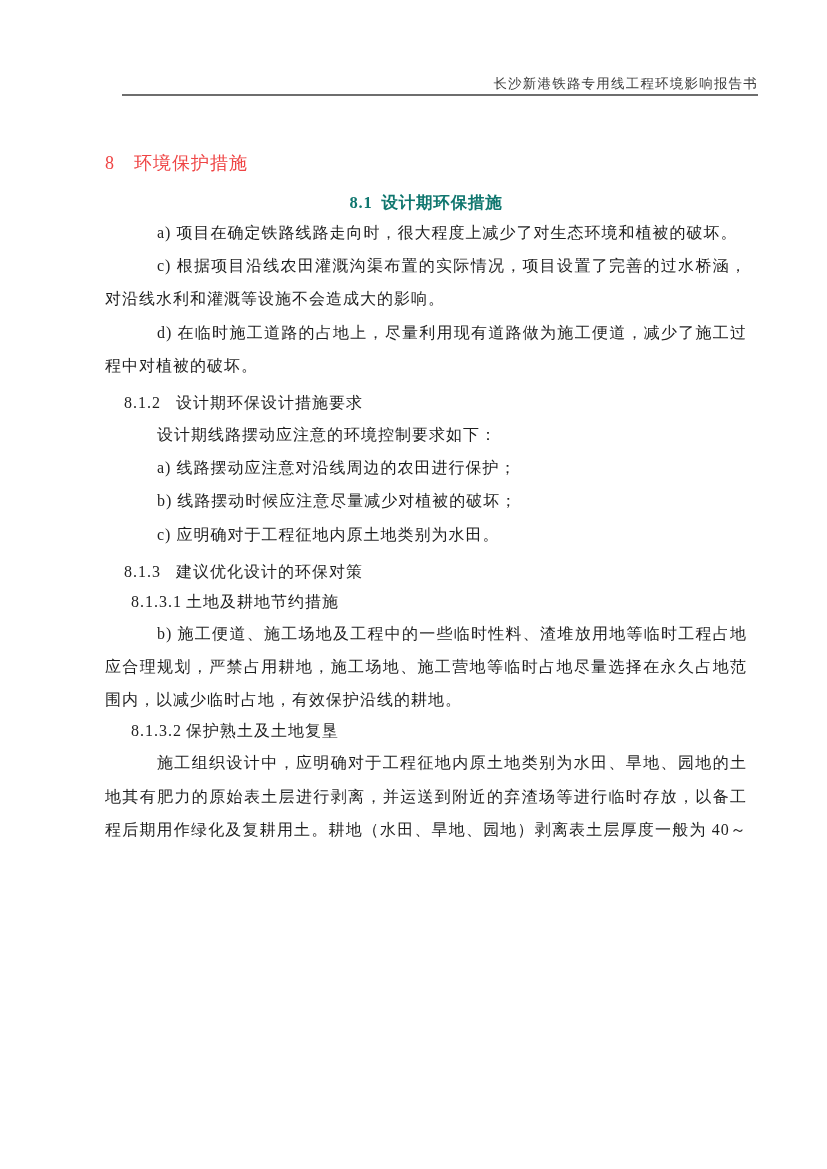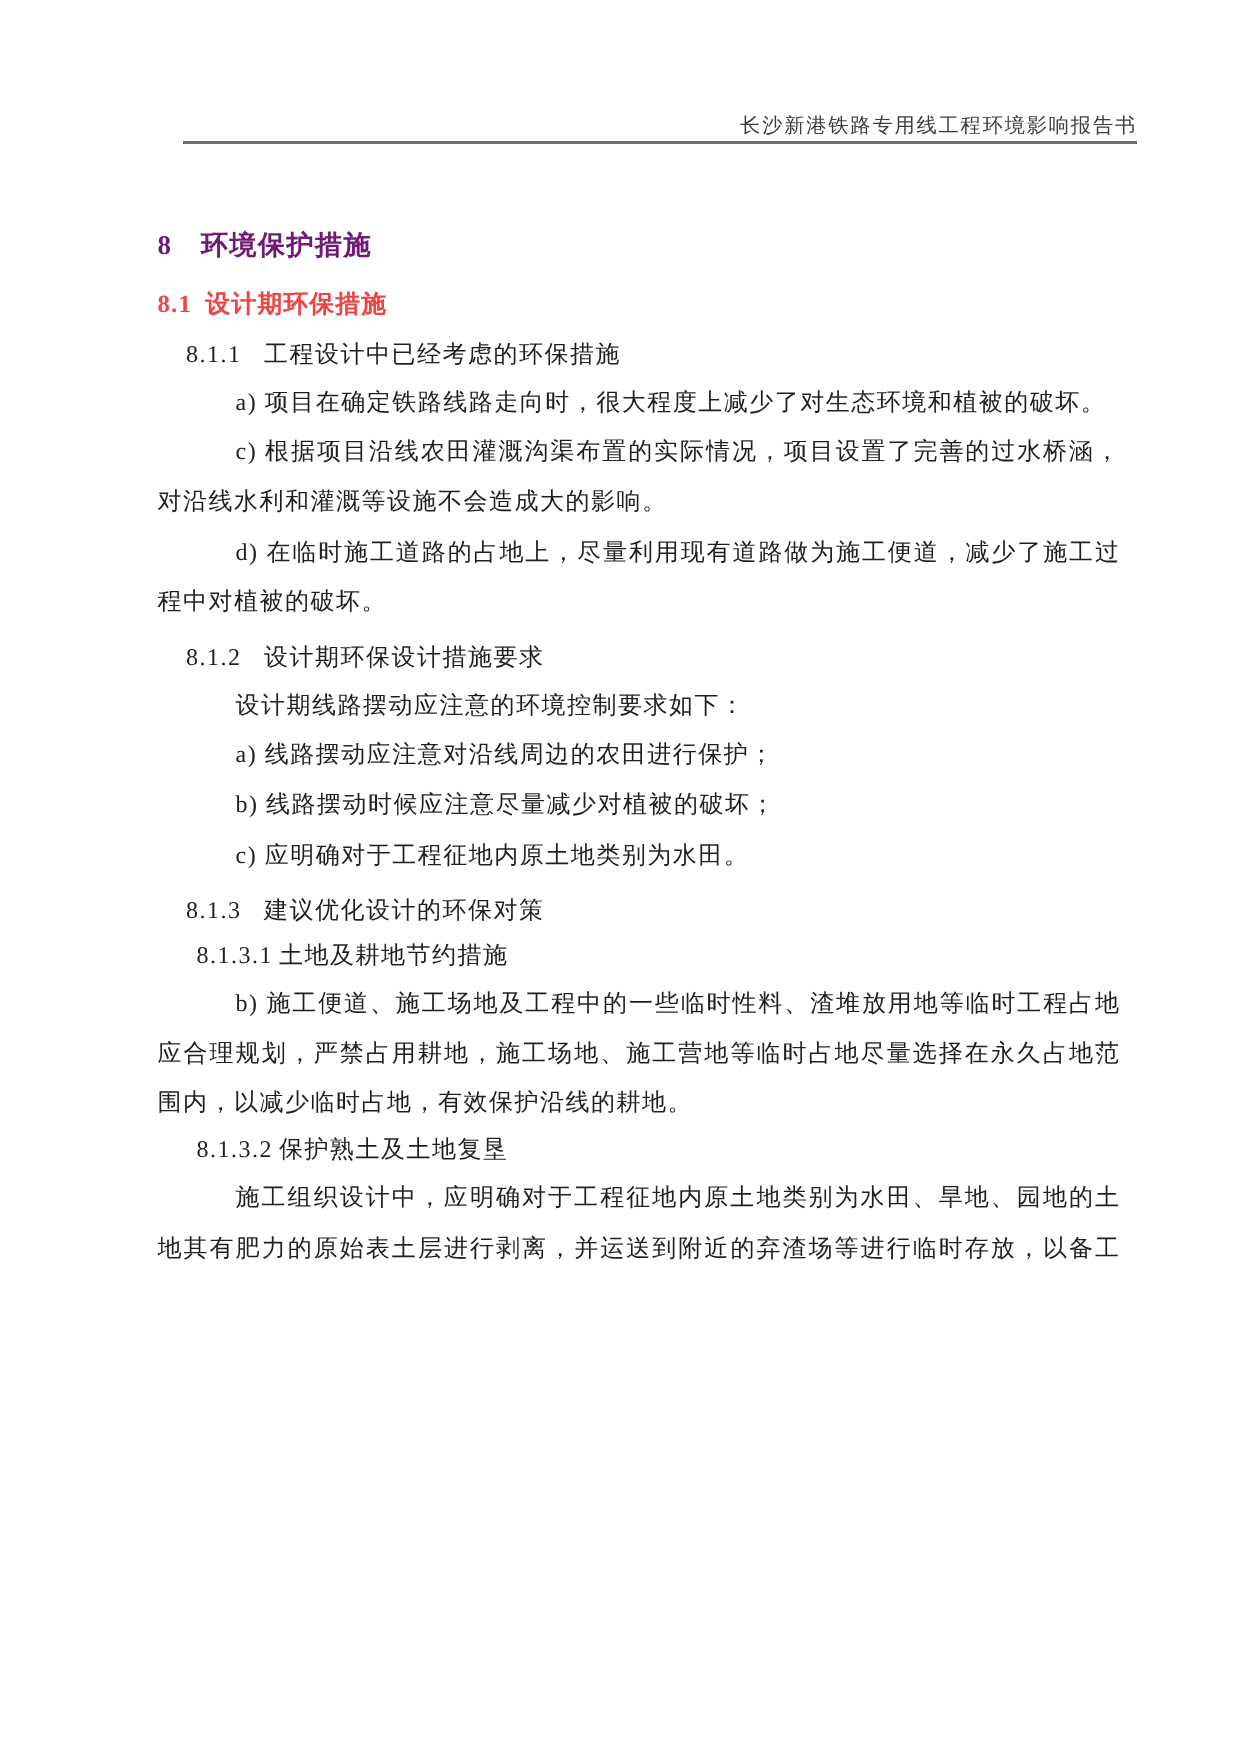--- a/index.html
+++ b/index.html
@@ -40,33 +40,34 @@
   
   .content {
     position: absolute;
     top: 150px;
     left: 105px;
     width: 642px;
   }
   .h1 {
     margin: 0;
     font-size: 18px;
-    font-weight: bold;
+    font-weight: normal;
     line-height: 26px;
     letter-spacing: 1px;
-    color: #701a75;
+    color: #ef4444;
   }
   .h1 .num { margin-right: 19px; }
   .h2 {
     margin: 14px 0 0 0;
     font-size: 16.5px;
     font-weight: bold;
     line-height: 26px;
     letter-spacing: 0.8px;
-    color: #ef4444;
+    color: #0f766e;
+    text-align: center;
   }
   .h2 .num { margin-right: 9px; }
   .h3 {
     margin: 6px 0 0 19px;
     font-size: 16px;
     font-weight: normal;
     line-height: 30px;
     letter-spacing: 1px;
   }
   .h3 .num { margin-right: 15px; }
@@ -113,23 +114,20 @@
   <div class="content">
 
     <p class="h1">
       <span class="num">8</span><span>环境保护措施</span>
     </p>
 
     <p class="h2">
       <span class="num">8.1</span><span>设计期环保措施</span>
     </p>
 
-    <p class="h3">
-      <span class="num">8.1.1</span><span>工程设计中已经考虑的环保措施</span>
-    </p>
 
     <p class="body-para">a) 项目在确定铁路线路走向时，很大程度上减少了对生态环境和植被的破坏。</p>
     <p class="body-para">c) 根据项目沿线农田灌溉沟渠布置的实际情况，项目设置了完善的过水桥涵，对沿线水利和灌溉等设施不会造成大的影响。</p>
     <p class="body-para">d) 在临时施工道路的占地上，尽量利用现有道路做为施工便道，减少了施工过程中对植被的破坏。</p>
 
     <p class="h3">
       <span class="num">8.1.2</span><span>设计期环保设计措施要求</span>
     </p>
 
     <p class="body-para">设计期线路摆动应注意的环境控制要求如下：</p>

